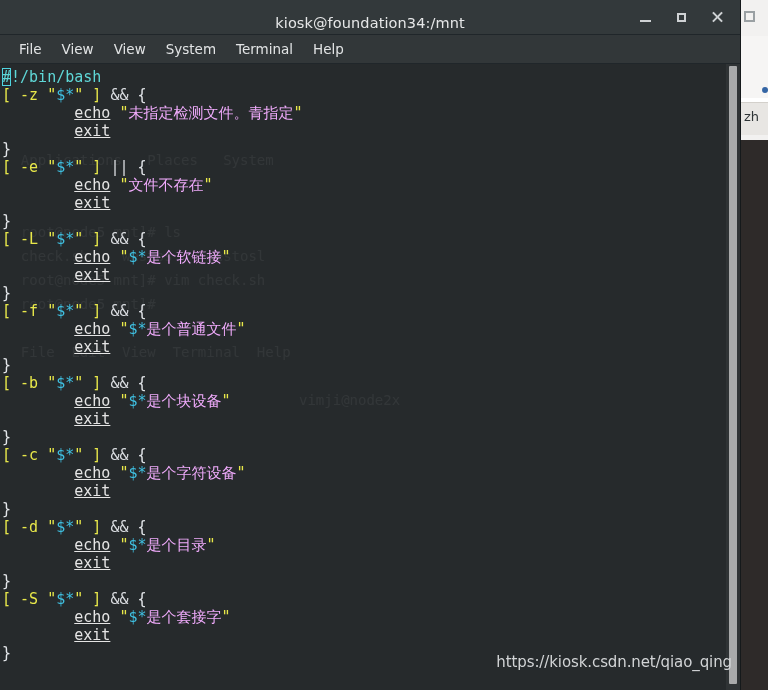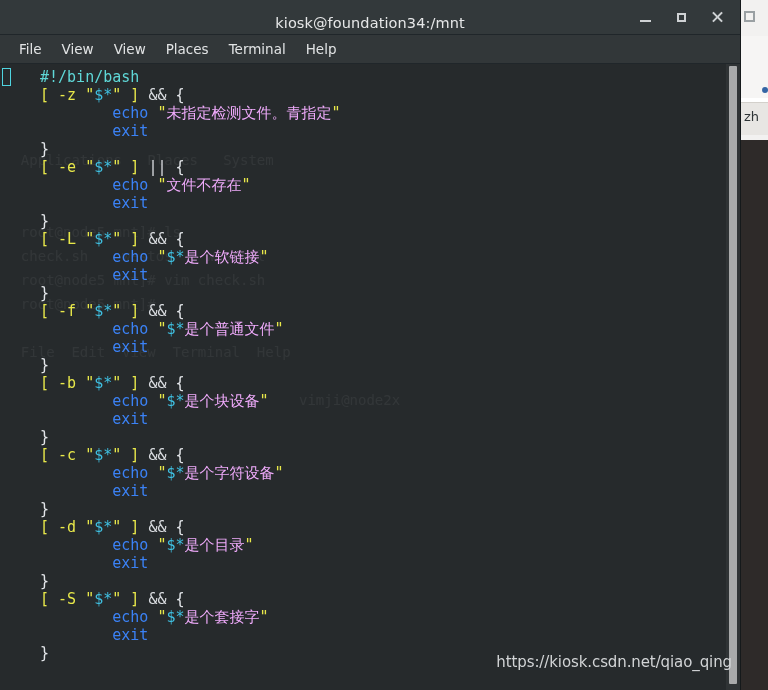--- a/index.html
+++ b/index.html
@@ -215,30 +215,30 @@
     left: 0;
     top: 0;
     right: 14px;
     bottom: 0;
     padding: 4px 0 0 2px;
     font-family: "DejaVu Sans Mono", monospace;
     font-size: 15px;
     line-height: 18px;
     white-space: pre;
   }
-  .cl { display: block; height: 18px; padding-left: 38px; }
+  .cl { display: block; height: 18px; }
 
   
   .c-comment { color: #5fd7d7; }
   .c-bracket { color: #e8e84a; }
   .c-flag    { color: #e8e84a; }
   .c-quote   { color: #e8e84a; }
   .c-var     { color: #3fbfe0; }
   .c-str     { color: #f0abfc; }
-  .c-cmd     { color: #3b82f6; }
+  .c-cmd     { color: #e5e5e5; text-decoration: underline; }
   .c-op      { color: #d9dce0; }
   .c-brace   { color: #e3e6ea; }
   .c-plain   { color: #d9dce0; }
 
   #cursor-box {
     position: absolute;
     left: 2px;
     top: 4px;
     width: 9px;
     height: 18px;
@@ -337,21 +337,21 @@
       <div class="win-btn">
         <div class="glyph-close"></div>
       </div>
     </div>
   </div>
 
   <div id="menubar">
     <div class="menu-item">File</div>
     <div class="menu-item">View</div>
     <div class="menu-item">View</div>
-    <div class="menu-item">Places</div>
+    <div class="menu-item">System</div>
     <div class="menu-item">Terminal</div>
     <div class="menu-item">Help</div>
   </div>
 
   <div id="term-body">
 
     <div id="ghost-layer">
   Applications   Places   System  
 
 

